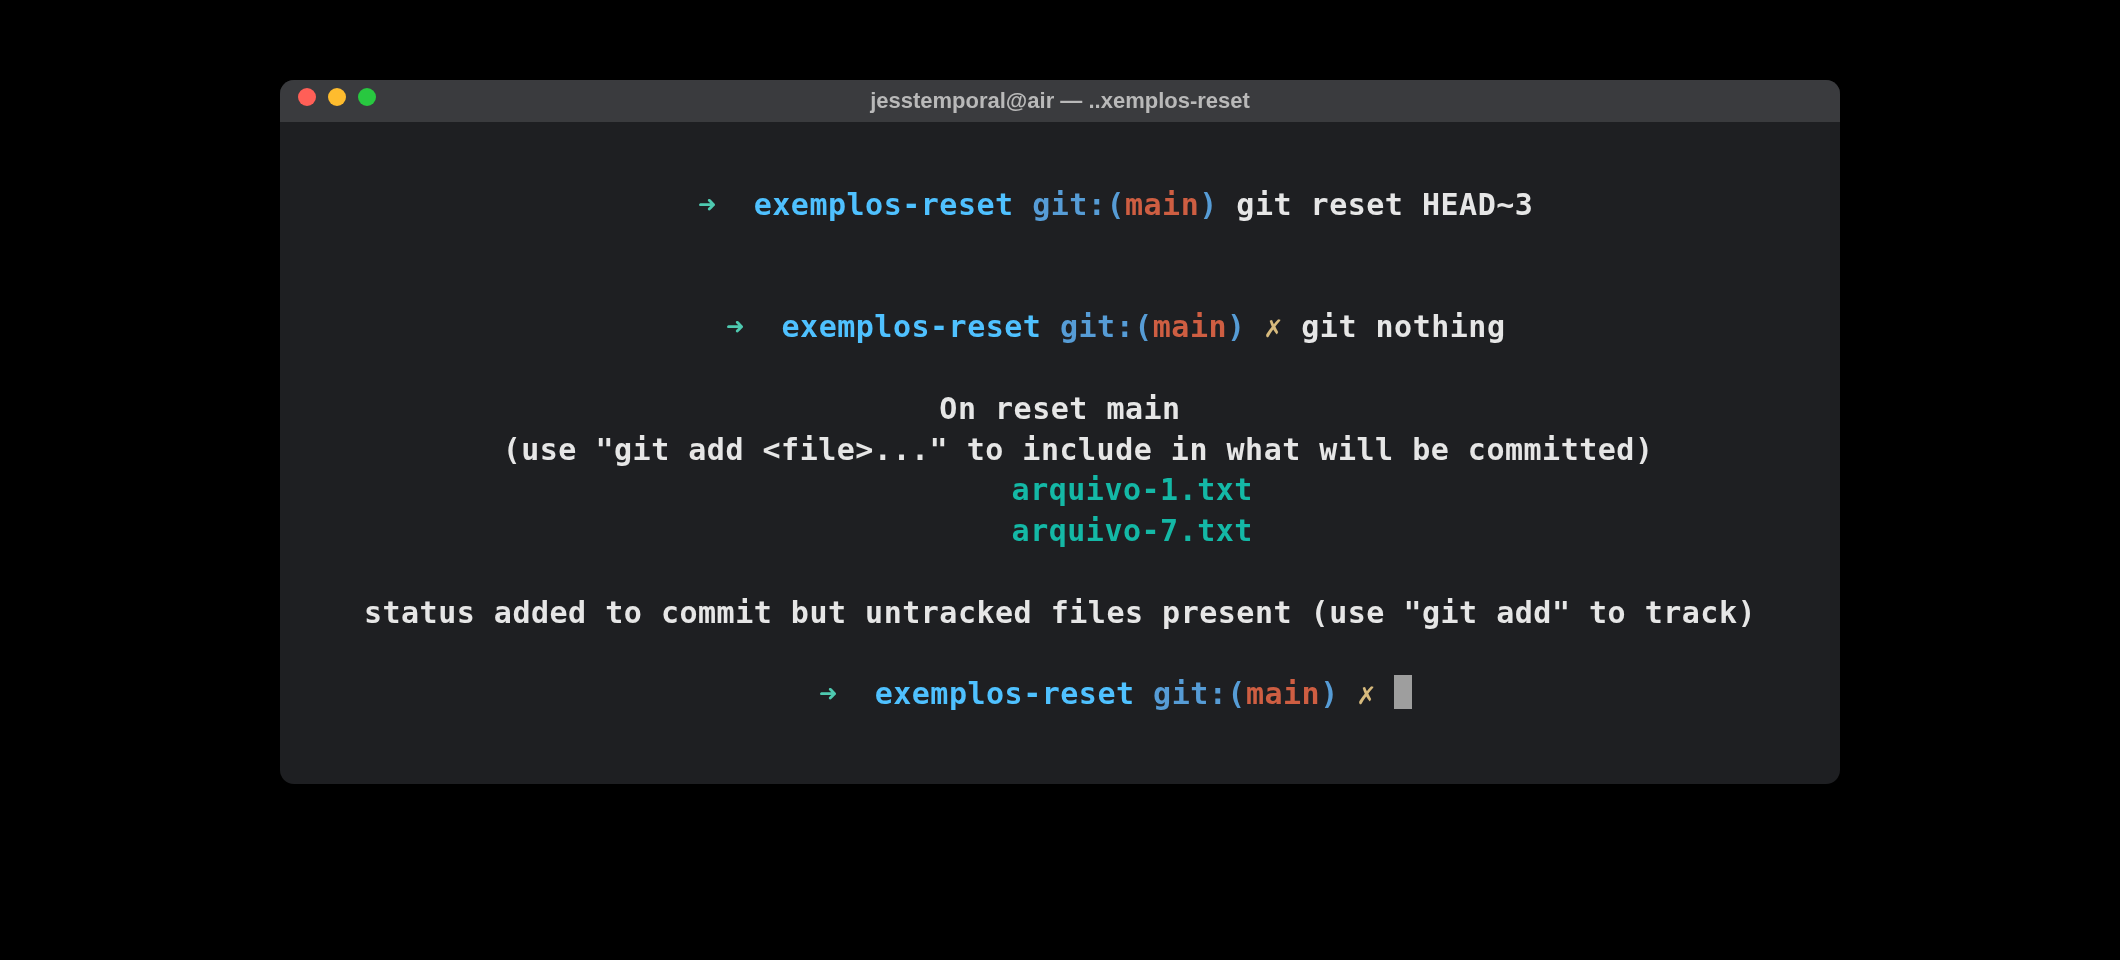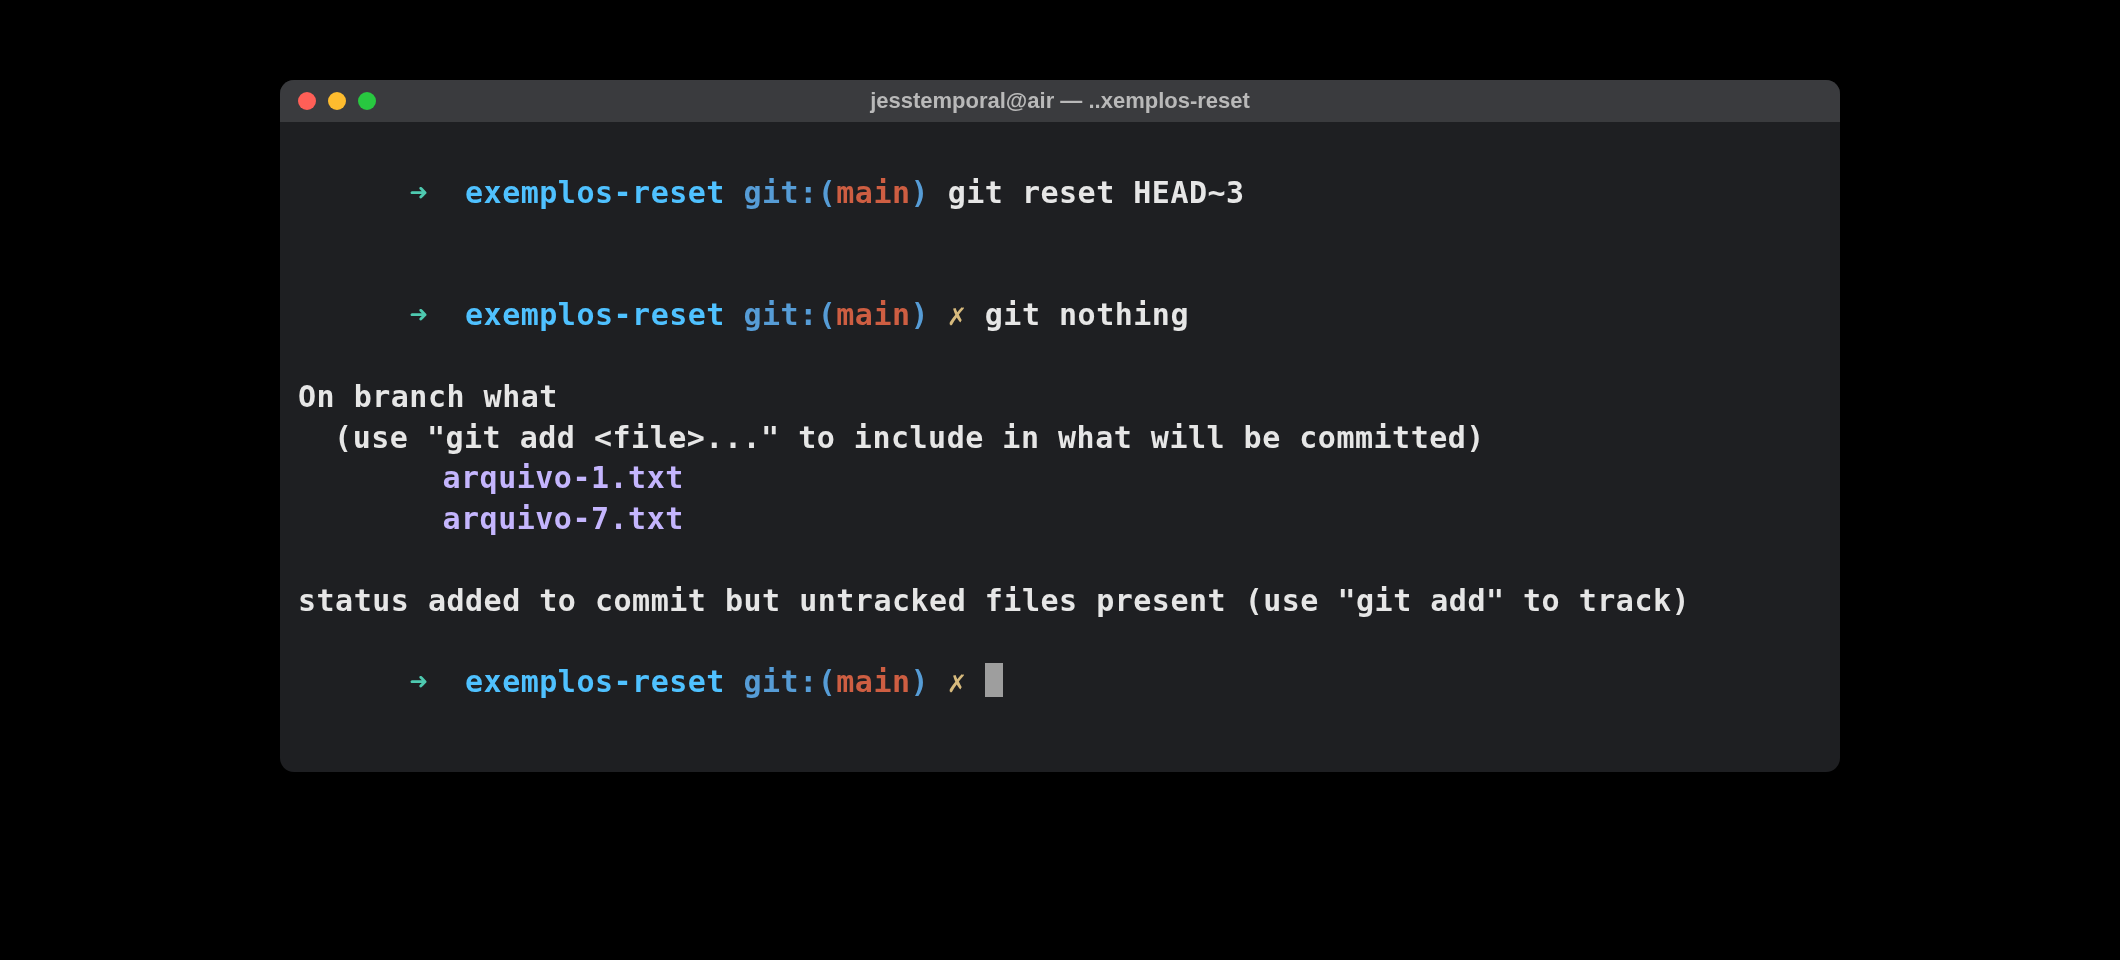--- a/index.html
+++ b/index.html
@@ -17,23 +17,22 @@
       width: 1560px;
       background: #1e1f22;
       border-radius: 14px;
       overflow: hidden;
       box-shadow: 0 30px 80px rgba(0,0,0,0.8);
     }
     .title-bar {
       height: 42px;
       background: #3a3b3e;
       display: flex;
-      align-items: center;
       position: relative;
-      padding: 0 18px;
+      padding: 8px 18px;
     }
     .traffic-lights {
       display: flex;
       gap: 12px;
     }
     .traffic-light {
       width: 18px;
       height: 18px;
       border-radius: 50%;
     }
@@ -44,38 +43,39 @@
       position: absolute;
       left: 0; right: 0;
       text-align: center;
       color: #b9b9b9;
       font-size: 22px;
       font-weight: 600;
       font-family: -apple-system, BlinkMacSystemFont, "Helvetica Neue", sans-serif;
       pointer-events: none;
     }
     .terminal-body {
-      padding: 10px 18px 28px 18px;
+      padding: 22px 18px 28px 18px;
       font-size: 30px;
       line-height: 1.36;
       color: #e6e6e6;
       font-weight: 600;
       letter-spacing: 0.5px;
+      text-align: center;
     }
     .line { white-space: pre-wrap; }
     .blank { height: 1.36em; }
     .arrow { color: #4ec9b0; }
     .dir { color: #4fc1ff; }
     .git-prefix { color: #569cd6; }
     .paren { color: #569cd6; }
     .branch { color: #ce5e42; }
     .dirty { color: #d7ba7d; }
     .cmd { color: #e6e6e6; }
     .output { color: #e6e6e6; }
-    .file { color: #c4b5fd; }
+    .file { color: #14b8a6; }
     .cursor {
       display: inline-block;
       width: 18px;
       height: 34px;
       background: #9e9e9e;
       vertical-align: text-bottom;
       margin-bottom: 2px;
     }
     .indent1 { padding-left: 2ch; }
     .indent2 { padding-left: 8ch; }
@@ -96,21 +96,21 @@
   <div class="terminal-body">
 
     <div class="line">
       <span class="arrow">➜</span><span>  </span><span class="dir">exemplos-reset</span><span> </span><span class="git-prefix">git:</span><span class="paren">(</span><span class="branch">main</span><span class="paren">)</span><span> </span><span class="cmd">git reset HEAD~3</span>
     </div>
 
     <div class="line">
       <span class="arrow">➜</span><span>  </span><span class="dir">exemplos-reset</span><span> </span><span class="git-prefix">git:</span><span class="paren">(</span><span class="branch">main</span><span class="paren">)</span><span> </span><span class="dirty">✗</span><span> </span><span class="cmd">git nothing</span>
     </div>
 
-    <div class="line output">On branch what</div>
+    <div class="line output">On reset main</div>
     <div class="line output indent1">(use "git add &lt;file&gt;..." to include in what will be committed)</div>
     <div class="line file indent2">arquivo-1.txt</div>
     <div class="line file indent2">arquivo-7.txt</div>
 
     <div class="blank"></div>
 
     <div class="line output">status added to commit but untracked files present (use "git add" to track)</div>
 
     <div class="line">
       <span class="arrow">➜</span><span>  </span><span class="dir">exemplos-reset</span><span> </span><span class="git-prefix">git:</span><span class="paren">(</span><span class="branch">main</span><span class="paren">)</span><span> </span><span class="dirty">✗</span><span> </span><span class="cursor"></span>

